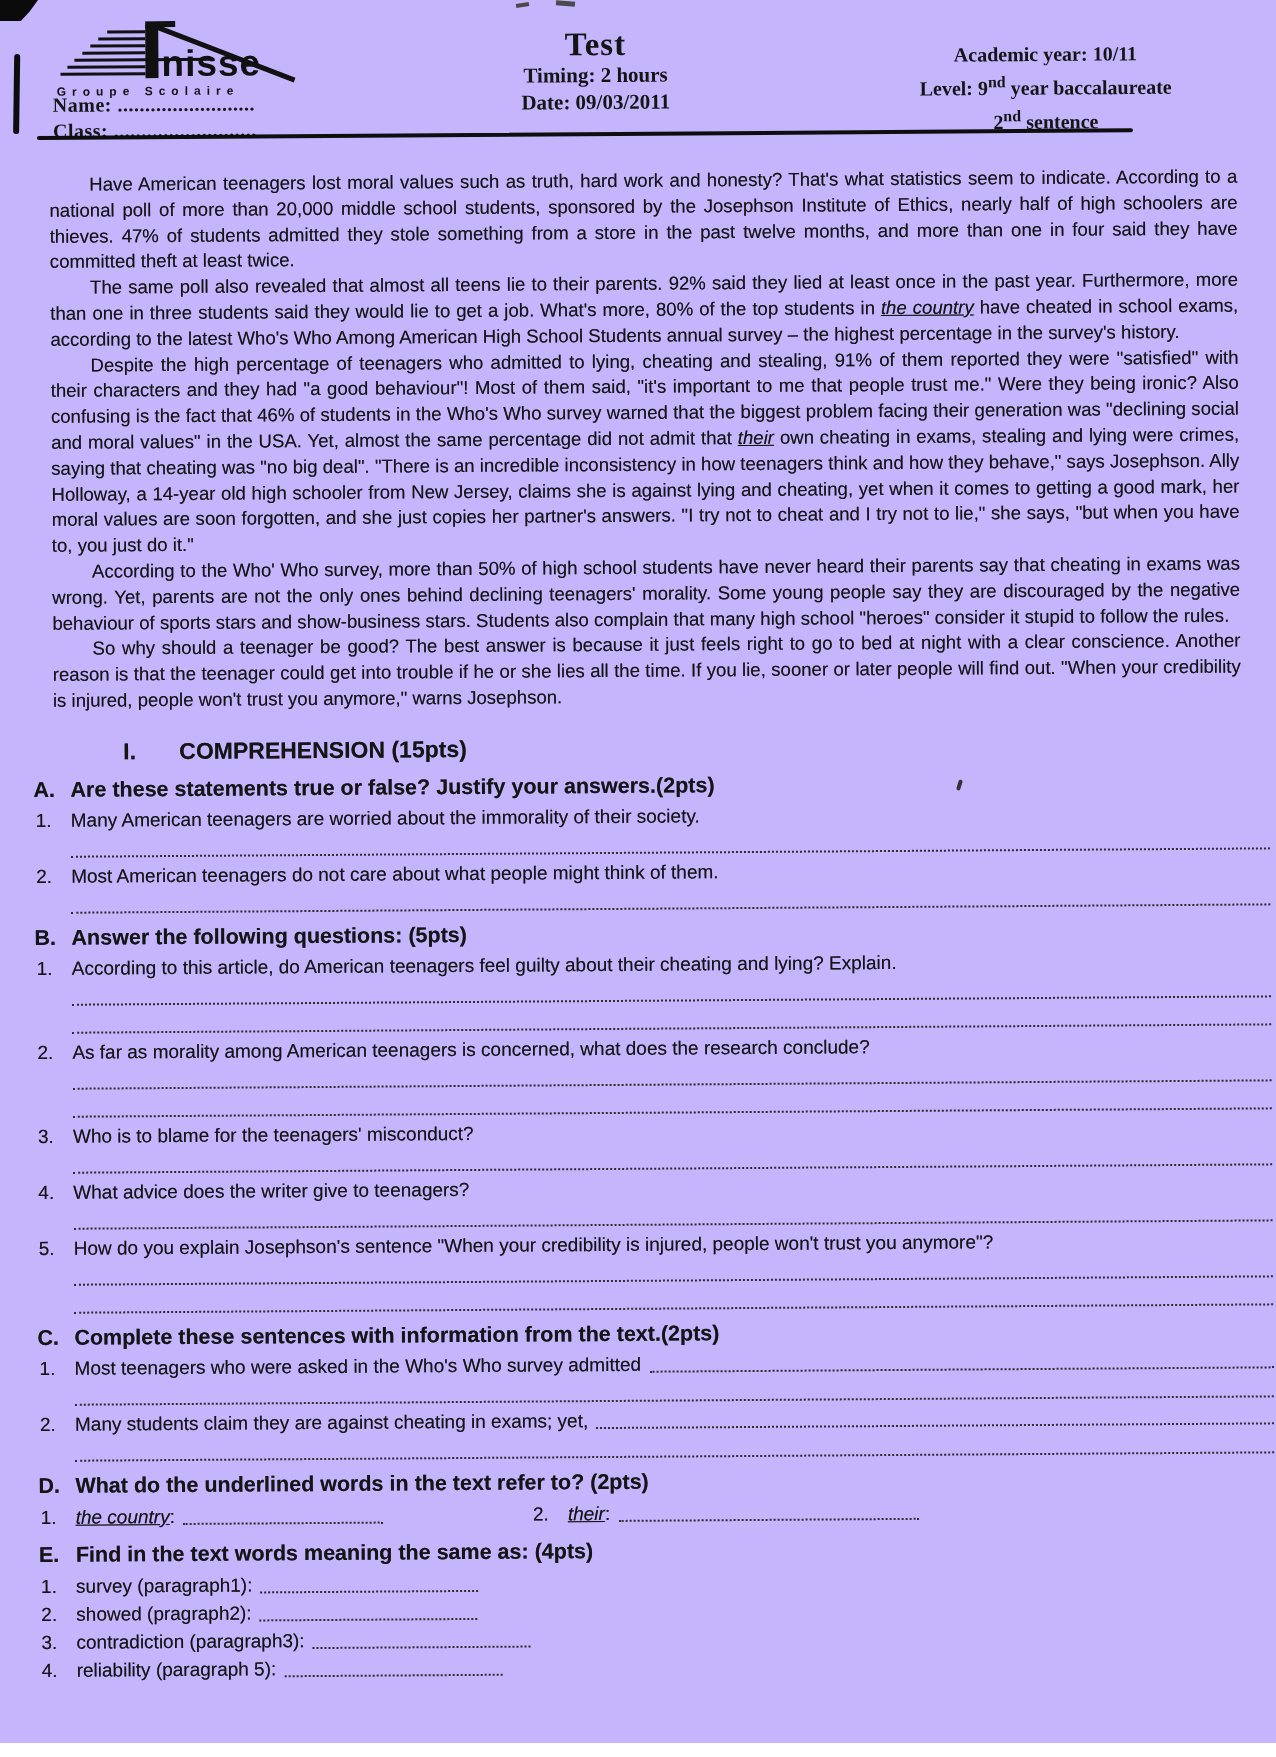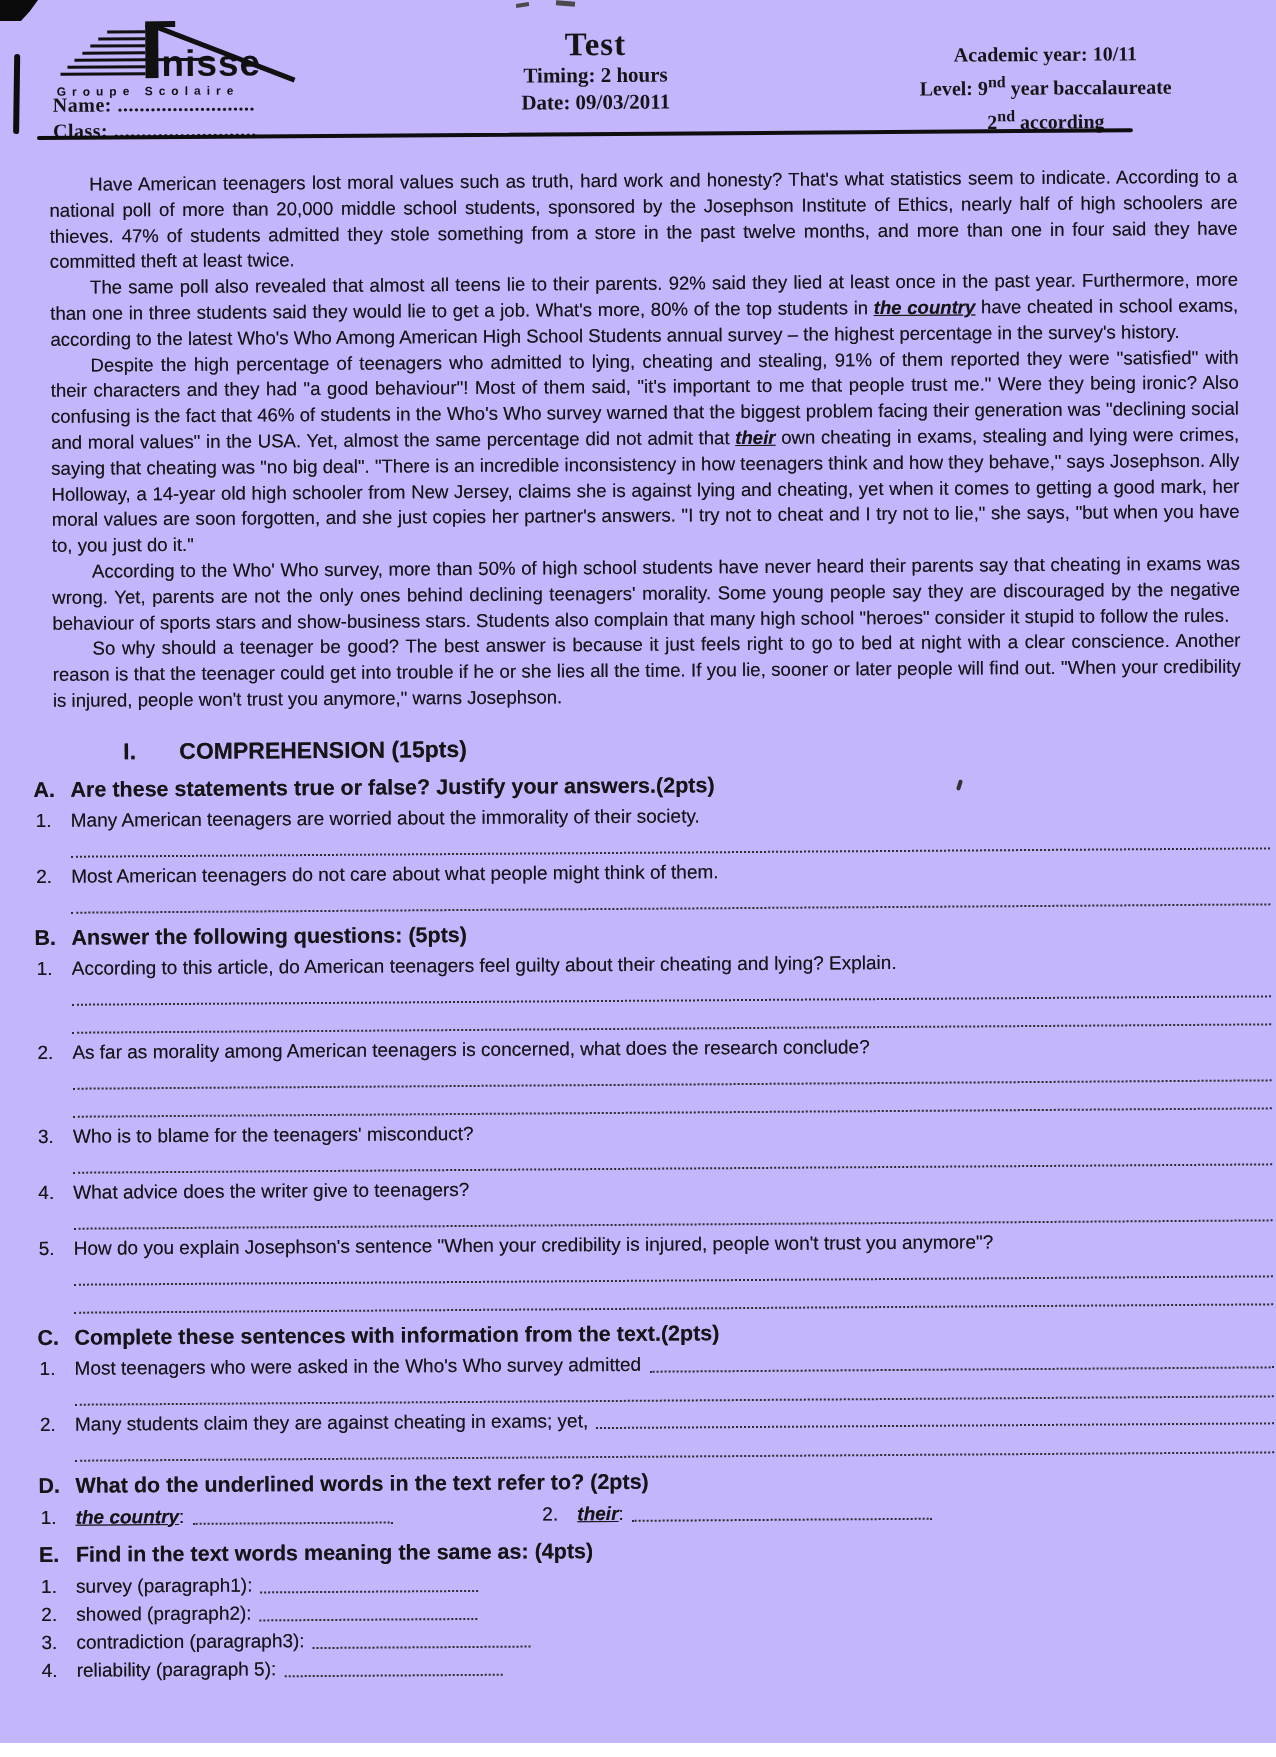--- a/index.html
+++ b/index.html
@@ -21,21 +21,21 @@
   .hdr-center{position:absolute;left:430px;top:30px;width:330px;text-align:center;font-weight:bold;}
   .hdr-title{font-size:33px;letter-spacing:1px;line-height:36px;}
   .hdr-center .sub{font-size:21px;line-height:27px;}
   .hdr-right{position:absolute;left:880px;top:48px;width:330px;text-align:center;font-weight:bold;font-size:20px;line-height:27px;}
   sup{font-size:16px;}
   .header-rule{position:absolute;left:36px;top:136px;width:1096px;height:4px;background:#0e0e0e;border-radius:2px;}
   
   .content{padding:20px 40px 0 48px;font-size:18.6px;line-height:25.8px;text-align:justify;
            text-shadow:0 0 .4px rgba(10,10,10,.55);}
   .content p{margin:0;text-indent:40px;}
-  .uline{font-weight:bold;font-style:italic;text-decoration:underline;}
+  .uline{font-weight:normal;font-style:italic;text-decoration:underline;}
   
   .comp-heading{display:flex;margin:26px 0 10px 0;padding-left:70px;font-size:23px;font-weight:bold;text-align:left;}
   .comp-roman{width:56px;flex:none;}
   .sec-title{display:flex;margin:10px 0 4px -20px;font-size:21.5px;font-weight:bold;text-align:left;line-height:28px;}
   .sec-letter{width:37px;flex:none;}
   .item{display:flex;margin:3px 0 0 -18px;font-size:19px;line-height:26px;text-align:left;}
   .item-num{width:35px;flex:none;}
   .dotline{height:10px;border-bottom:2.6px dotted #2c2c2c;margin:12px -28px 6px 17px;}
   .dotline + .dotline{margin-top:16px;}
   .fill{flex:1;border-bottom:2.6px dotted #2c2c2c;margin:0 -28px 5px 8px;}
@@ -85,21 +85,21 @@
 
       <div class="hdr-center">
         <div class="hdr-title">Test</div>
         <div class="sub">Timing: 2 hours</div>
         <div class="sub">Date: 09/03/2011</div>
       </div>
 
       <div class="hdr-right">
         <div>Academic year: 10/11</div>
         <div><span>Level: 9</span><sup>nd</sup><span> year baccalaureate</span></div>
-        <div><span>2</span><sup>nd</sup><span> according</span></div>
+        <div><span>2</span><sup>nd</sup><span> sentence</span></div>
       </div>
 
       <div class="header-rule"></div>
     </div>
 
     <div class="content">
       <p>Have American teenagers lost moral values such as truth, hard work and honesty? That's what statistics seem to indicate. According to a national poll of more than 20,000 middle school students, sponsored by the Josephson Institute of Ethics, nearly half of high schoolers are thieves. 47% of students admitted they stole something from a store in the past twelve months, and more than one in four said they have committed theft at least twice.</p>
       <p><span>The same poll also revealed that almost all teens lie to their parents. 92% said they lied at least once in the past year. Furthermore, more than one in three students said they would lie to get a job. What's more, 80% of the top students in </span><span class="uline">the country</span><span> have cheated in school exams, according to the latest Who's Who Among American High School Students annual survey – the highest percentage in the survey's history.</span></p>
       <p><span>Despite the high percentage of teenagers who admitted to lying, cheating and stealing, 91% of them reported they were "satisfied" with their characters and they had "a good behaviour"! Most of them said, "it's important to me that people trust me." Were they being ironic? Also confusing is the fact that 46% of students in the Who's Who survey warned that the biggest problem facing their generation was "declining social and moral values" in the USA. Yet, almost the same percentage did not admit that </span><span class="uline">their</span><span> own cheating in exams, stealing and lying were crimes, saying that cheating was "no big deal". "There is an incredible inconsistency in how teenagers think and how they behave," says Josephson. Ally Holloway, a 14-year old high schooler from New Jersey, claims she is against lying and cheating, yet when it comes to getting a good mark, her moral values are soon forgotten, and she just copies her partner's answers. "I try not to cheat and I try not to lie," she says, "but when you have to, you just do it."</span></p>
       <p>According to the Who' Who survey, more than 50% of high school students have never heard their parents say that cheating in exams was wrong. Yet, parents are not the only ones behind declining teenagers' morality. Some young people say they are discouraged by the negative behaviour of sports stars and show-business stars. Students also complain that many high school "heroes" consider it stupid to follow the rules.</p>

